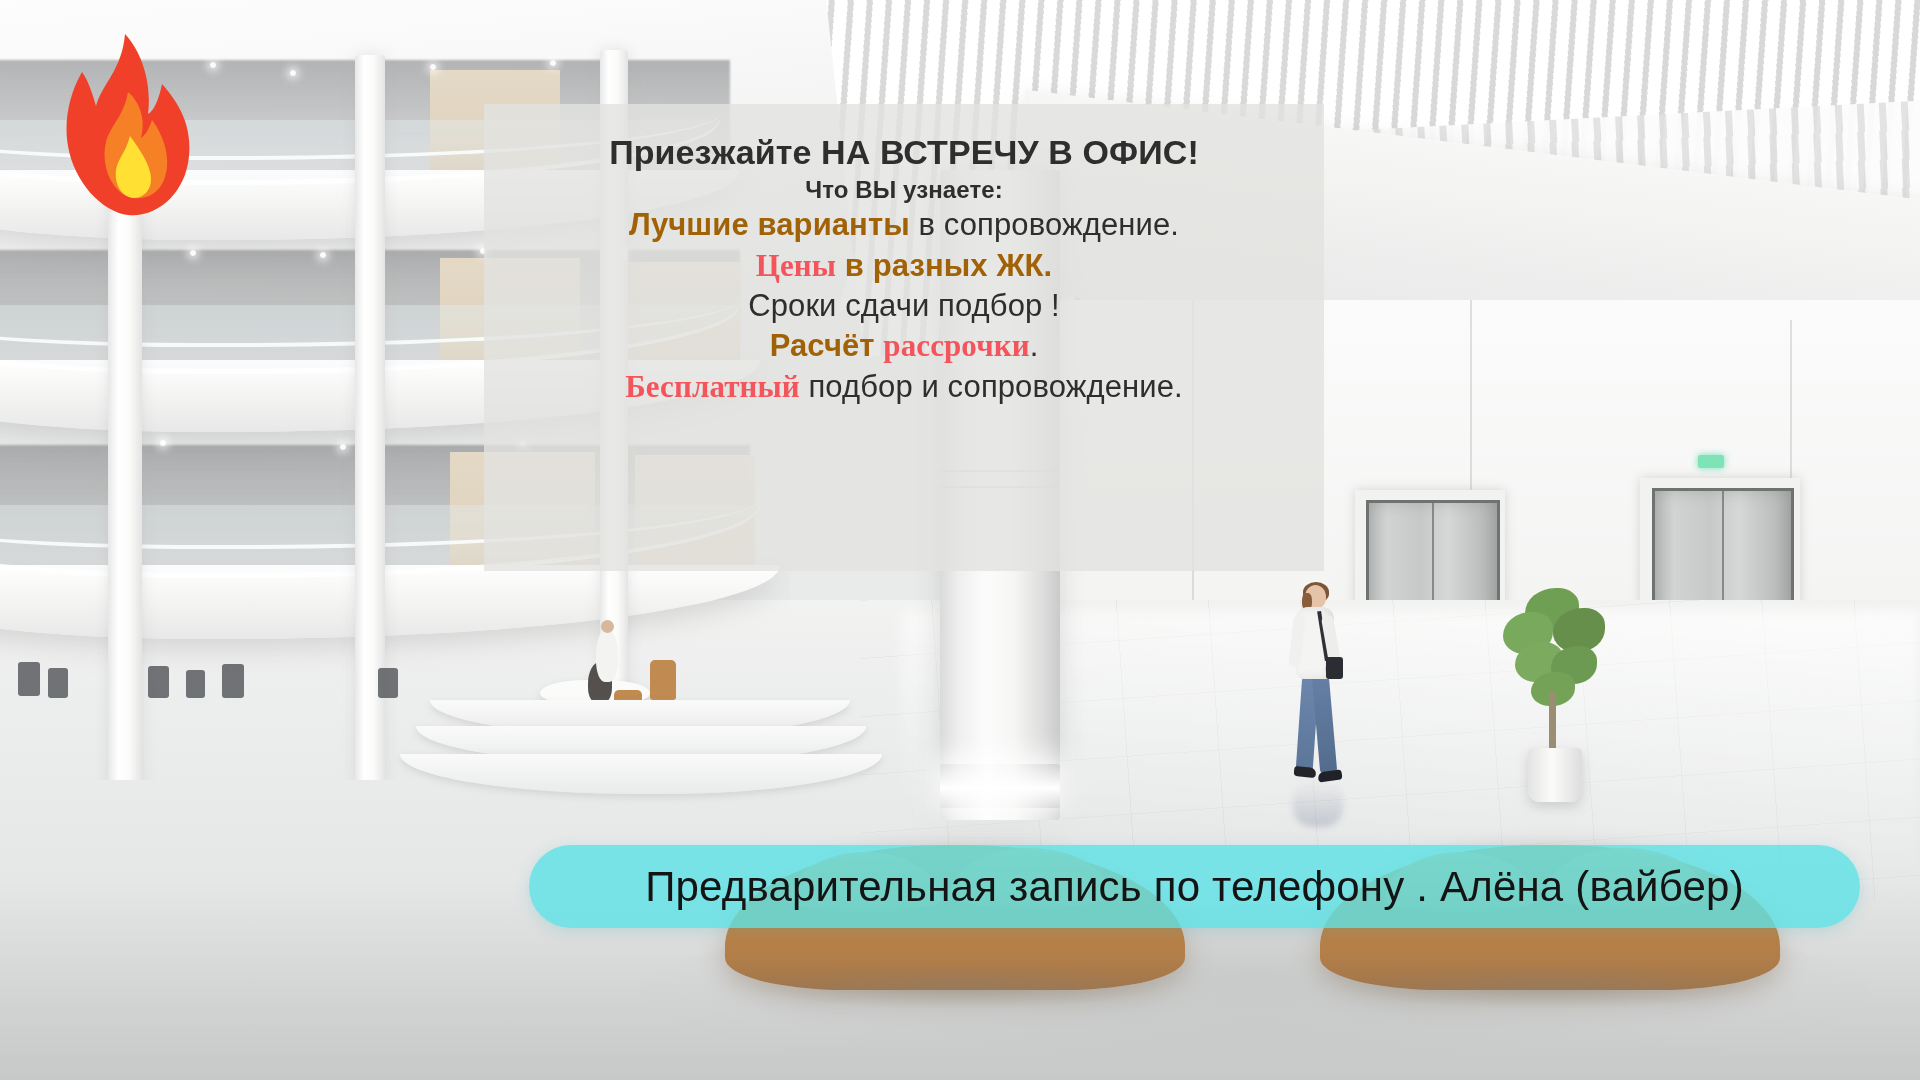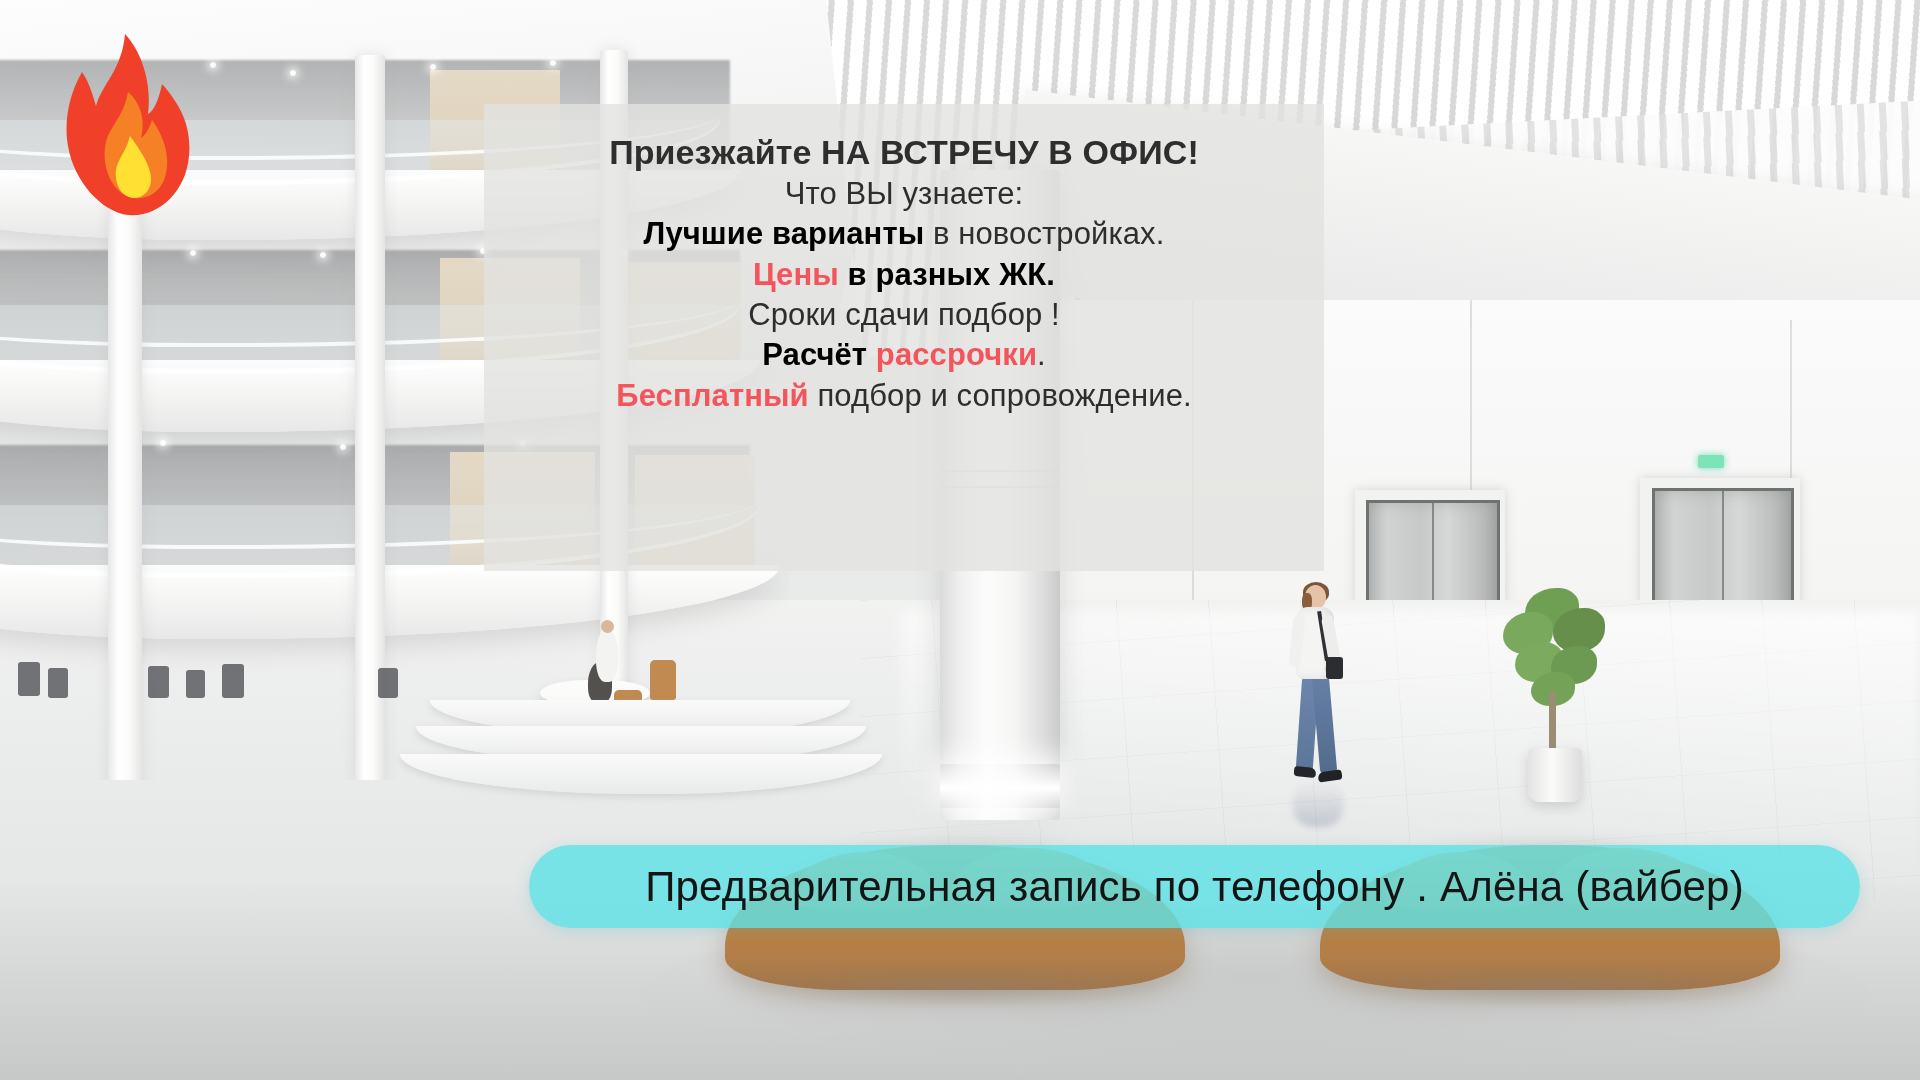--- a/index.html
+++ b/index.html
@@ -253,25 +253,25 @@
     text-align:center;
   }
   .panel .line{
     margin:0;
     line-height:1.30;
     letter-spacing:.1px;
     color:#2e2e2e;
     white-space:nowrap;
   }
   .l-title{font-size:34px;font-weight:bold;color:#7b4397;margin-bottom:11px;}
-  .l-sub{font-size:31px;font-weight:normal;color:#f4545c;margin-bottom:13px;}
+  .l-sub{font-size:24px;font-weight:bold;color:#f4545c;margin-bottom:13px;}
   .l-body{font-size:31px;margin-bottom:13px;}
   .l-body:last-child{margin-bottom:0;}
-  .b{font-weight:bold;color:#000000;}
-  .r{font-weight:bold;color:#f4545c;}
+  .b{font-weight:bold;color:#a16207;}
+  .r{font-weight:bold;color:#f4545c;font-family:Liberation Serif, serif;}
   .n{font-weight:normal;color:#2e2e2e;}
 
   
   .contact{
     position:absolute;left:529px;top:845px;width:1331px;height:83px;
     background:rgba(92,226,230,.80);
     border-radius:42px;
     display:flex;align-items:center;justify-content:center;
     box-shadow:0 3px 14px rgba(60,180,190,.22);
   }
@@ -438,21 +438,21 @@
     </svg>
   </div>
 
   <div class="panel">
 
     <p class="line l-title">Приезжайте НА ВСТРЕЧУ В ОФИС!</p>
 
     <p class="line l-sub">Что ВЫ узнаете:</p>
 
     <p class="line l-body">
-      <span class="b">Лучшие варианты</span><span class="n"> в новостройках.</span>
+      <span class="b">Лучшие варианты</span><span class="n"> в сопровождение.</span>
     </p>
 
     <p class="line l-body">
       <span class="r">Цены</span><span class="b"> в разных ЖК.</span>
     </p>
 
     <p class="line l-body">
       <span class="n">Сроки сдачи подбор !</span>
     </p>
 

